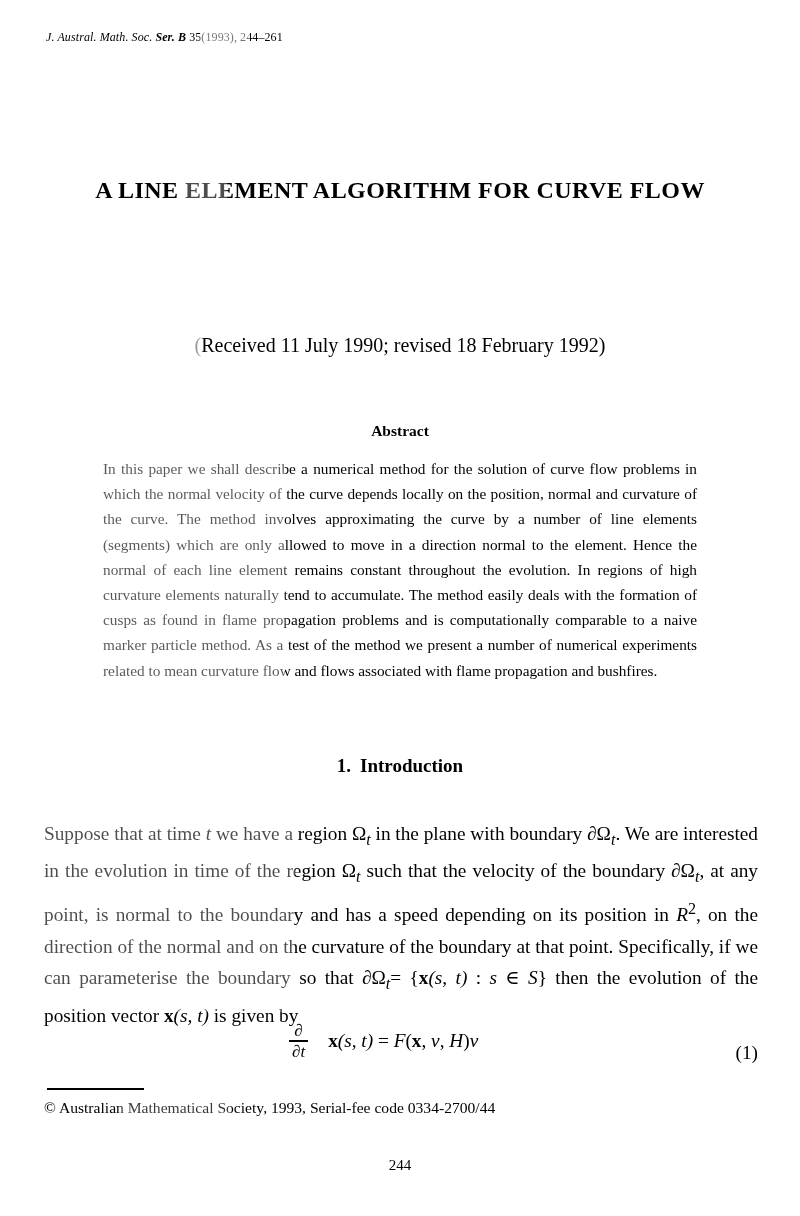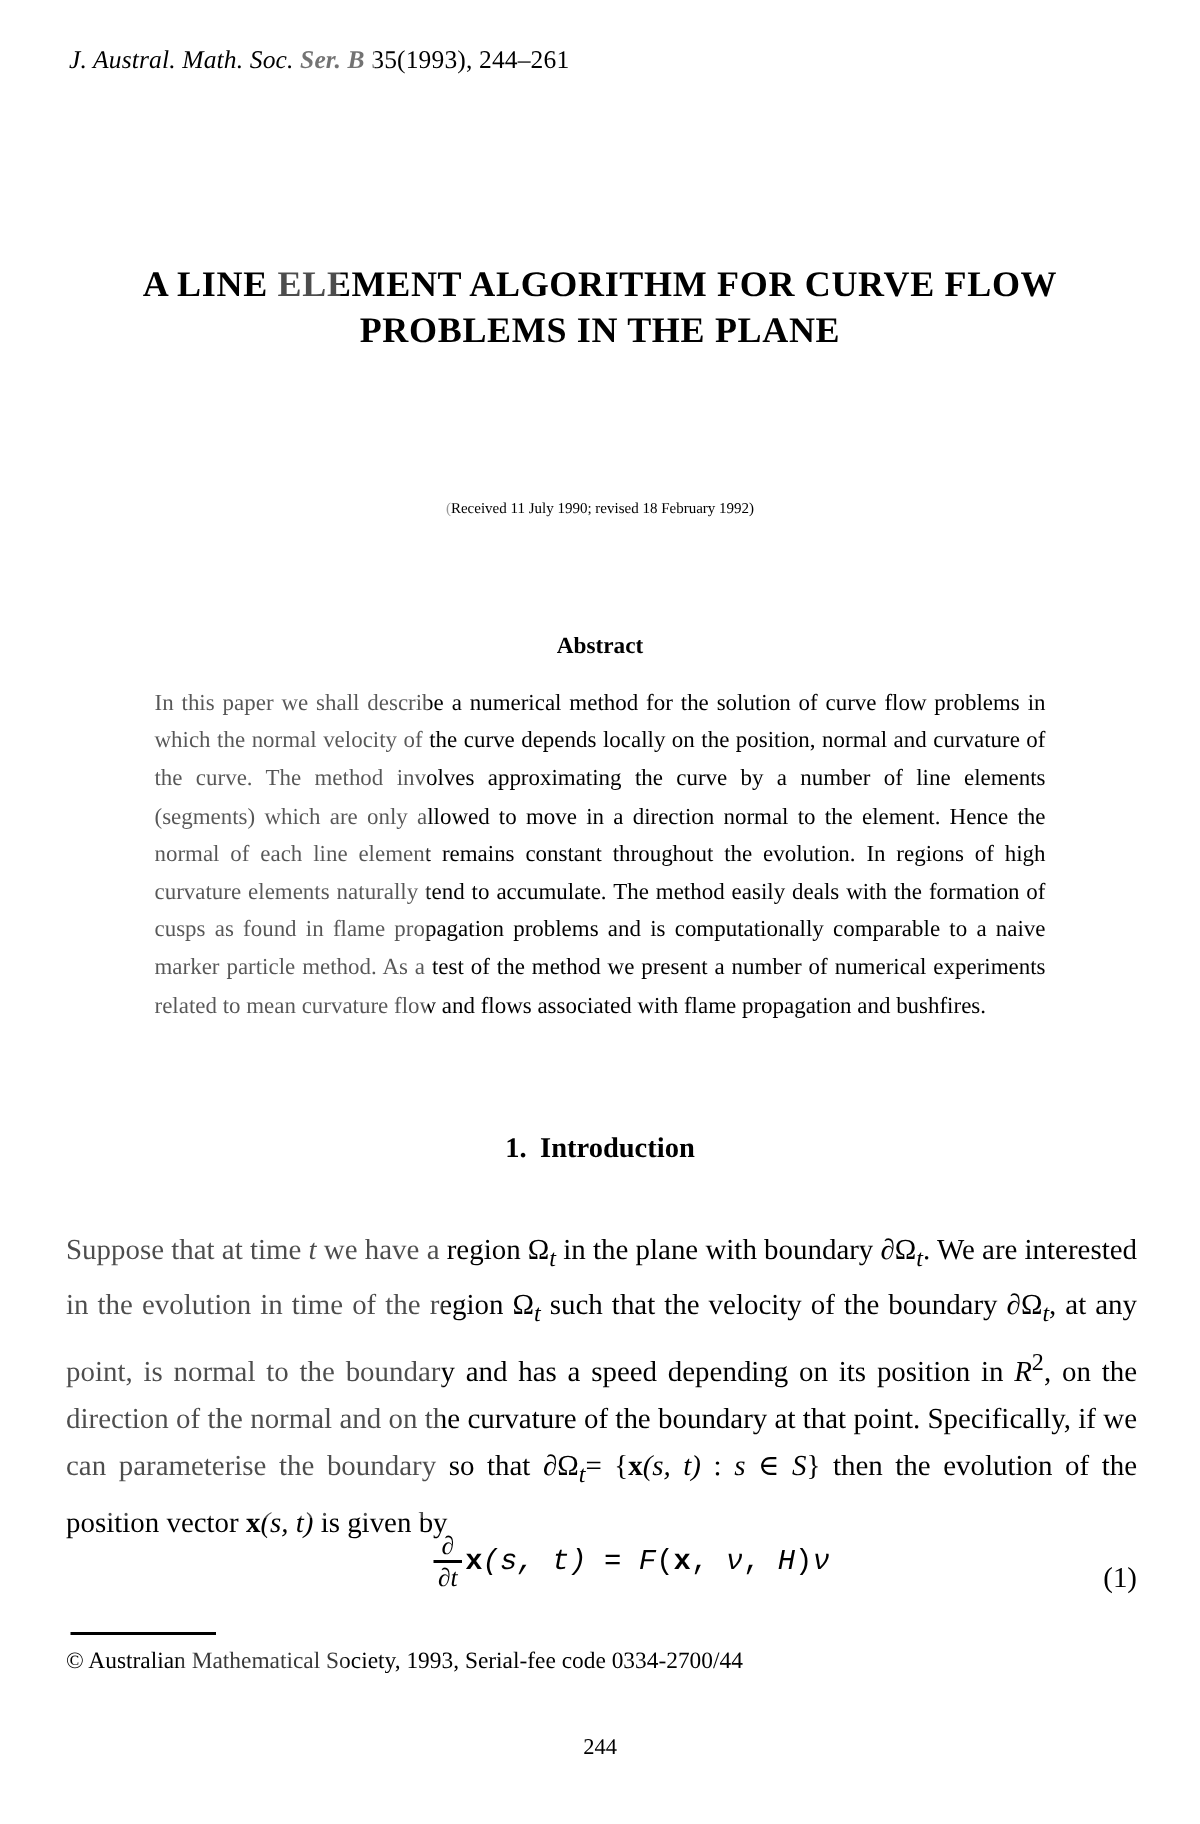--- a/index.html
+++ b/index.html
@@ -20,21 +20,21 @@
     background: #ffffff;
     overflow: hidden;
   }
 
   
   .running-head {
     position: absolute;
     left: 46px;
     top: 30px;
     font-style: italic;
-    font-size: 17px;
+    font-size: 12px;
     letter-spacing: .1px;
     white-space: nowrap;
   }
   .running-head .vol {
     font-style: normal;
   }
   .running-head .serb {
     font-style: italic;
     font-weight: bold;
   }
@@ -71,21 +71,21 @@
     letter-spacing: 0;
   }
 
   
   .received {
     position: absolute;
     left: 60px;
     top: 334px;
     width: 680px;
     text-align: center;
-    font-size: 10px;
+    font-size: 20px;
   }
   .received .faint-paren {
     color: #9a9a9a;
   }
 
   
   .abstract-head {
     position: absolute;
     left: 60px;
     top: 390px;
@@ -163,21 +163,21 @@
   .frac .bar {
     width: 100%;
     height: 1.6px;
     background: #000;
   }
   .frac .den {
     font-style: italic;
     font-size: 17px;
     padding: 1px 3px 0;
   }
-  .eq-rest { margin-left: 0; font-family: Liberation Mono, monospace; }
+  .eq-rest { margin-left: 18px; }
   .bf { font-weight: bold; }
   .it { font-style: italic; }
   .eqnum {
     position: absolute;
     right: 0;
     top: 20px;
     font-size: 19.3px;
   }
 
   
@@ -259,21 +259,20 @@
 <body>
 
 <div id="page">
 
   <div class="running-head">
     <span>J. Austral. Math. Soc. </span><span class="serb">Ser. B</span><span class="vol"> 35(1993), 244–261</span>
   </div>
 
   <div class="title-block">
     <div class="title-line">A LINE ELEMENT ALGORITHM FOR CURVE FLOW</div>
-    <div class="title-line">PROBLEMS IN THE PLANE</div>
   </div>
 
 
   <div class="received">
     <span class="faint-paren">(</span><span>Received 11 July 1990; revised 18 February 1992)</span>
   </div>
 
   <div class="abstract-head">Abstract</div>
   <div class="abstract-body">
     <p>In this paper we shall describe a numerical method for the solution of curve flow problems in which the normal velocity of the curve depends locally on the position, normal and curvature of the curve. The method involves approximating the curve by a number of line elements (segments) which are only allowed to move in a direction normal to the element. Hence the normal of each line element remains constant throughout the evolution. In regions of high curvature elements naturally tend to accumulate. The method easily deals with the formation of cusps as found in flame propagation problems and is computationally comparable to a naive marker particle method. As a test of the method we present a number of numerical experiments related to mean curvature flow and flows associated with flame propagation and bushfires.</p>

